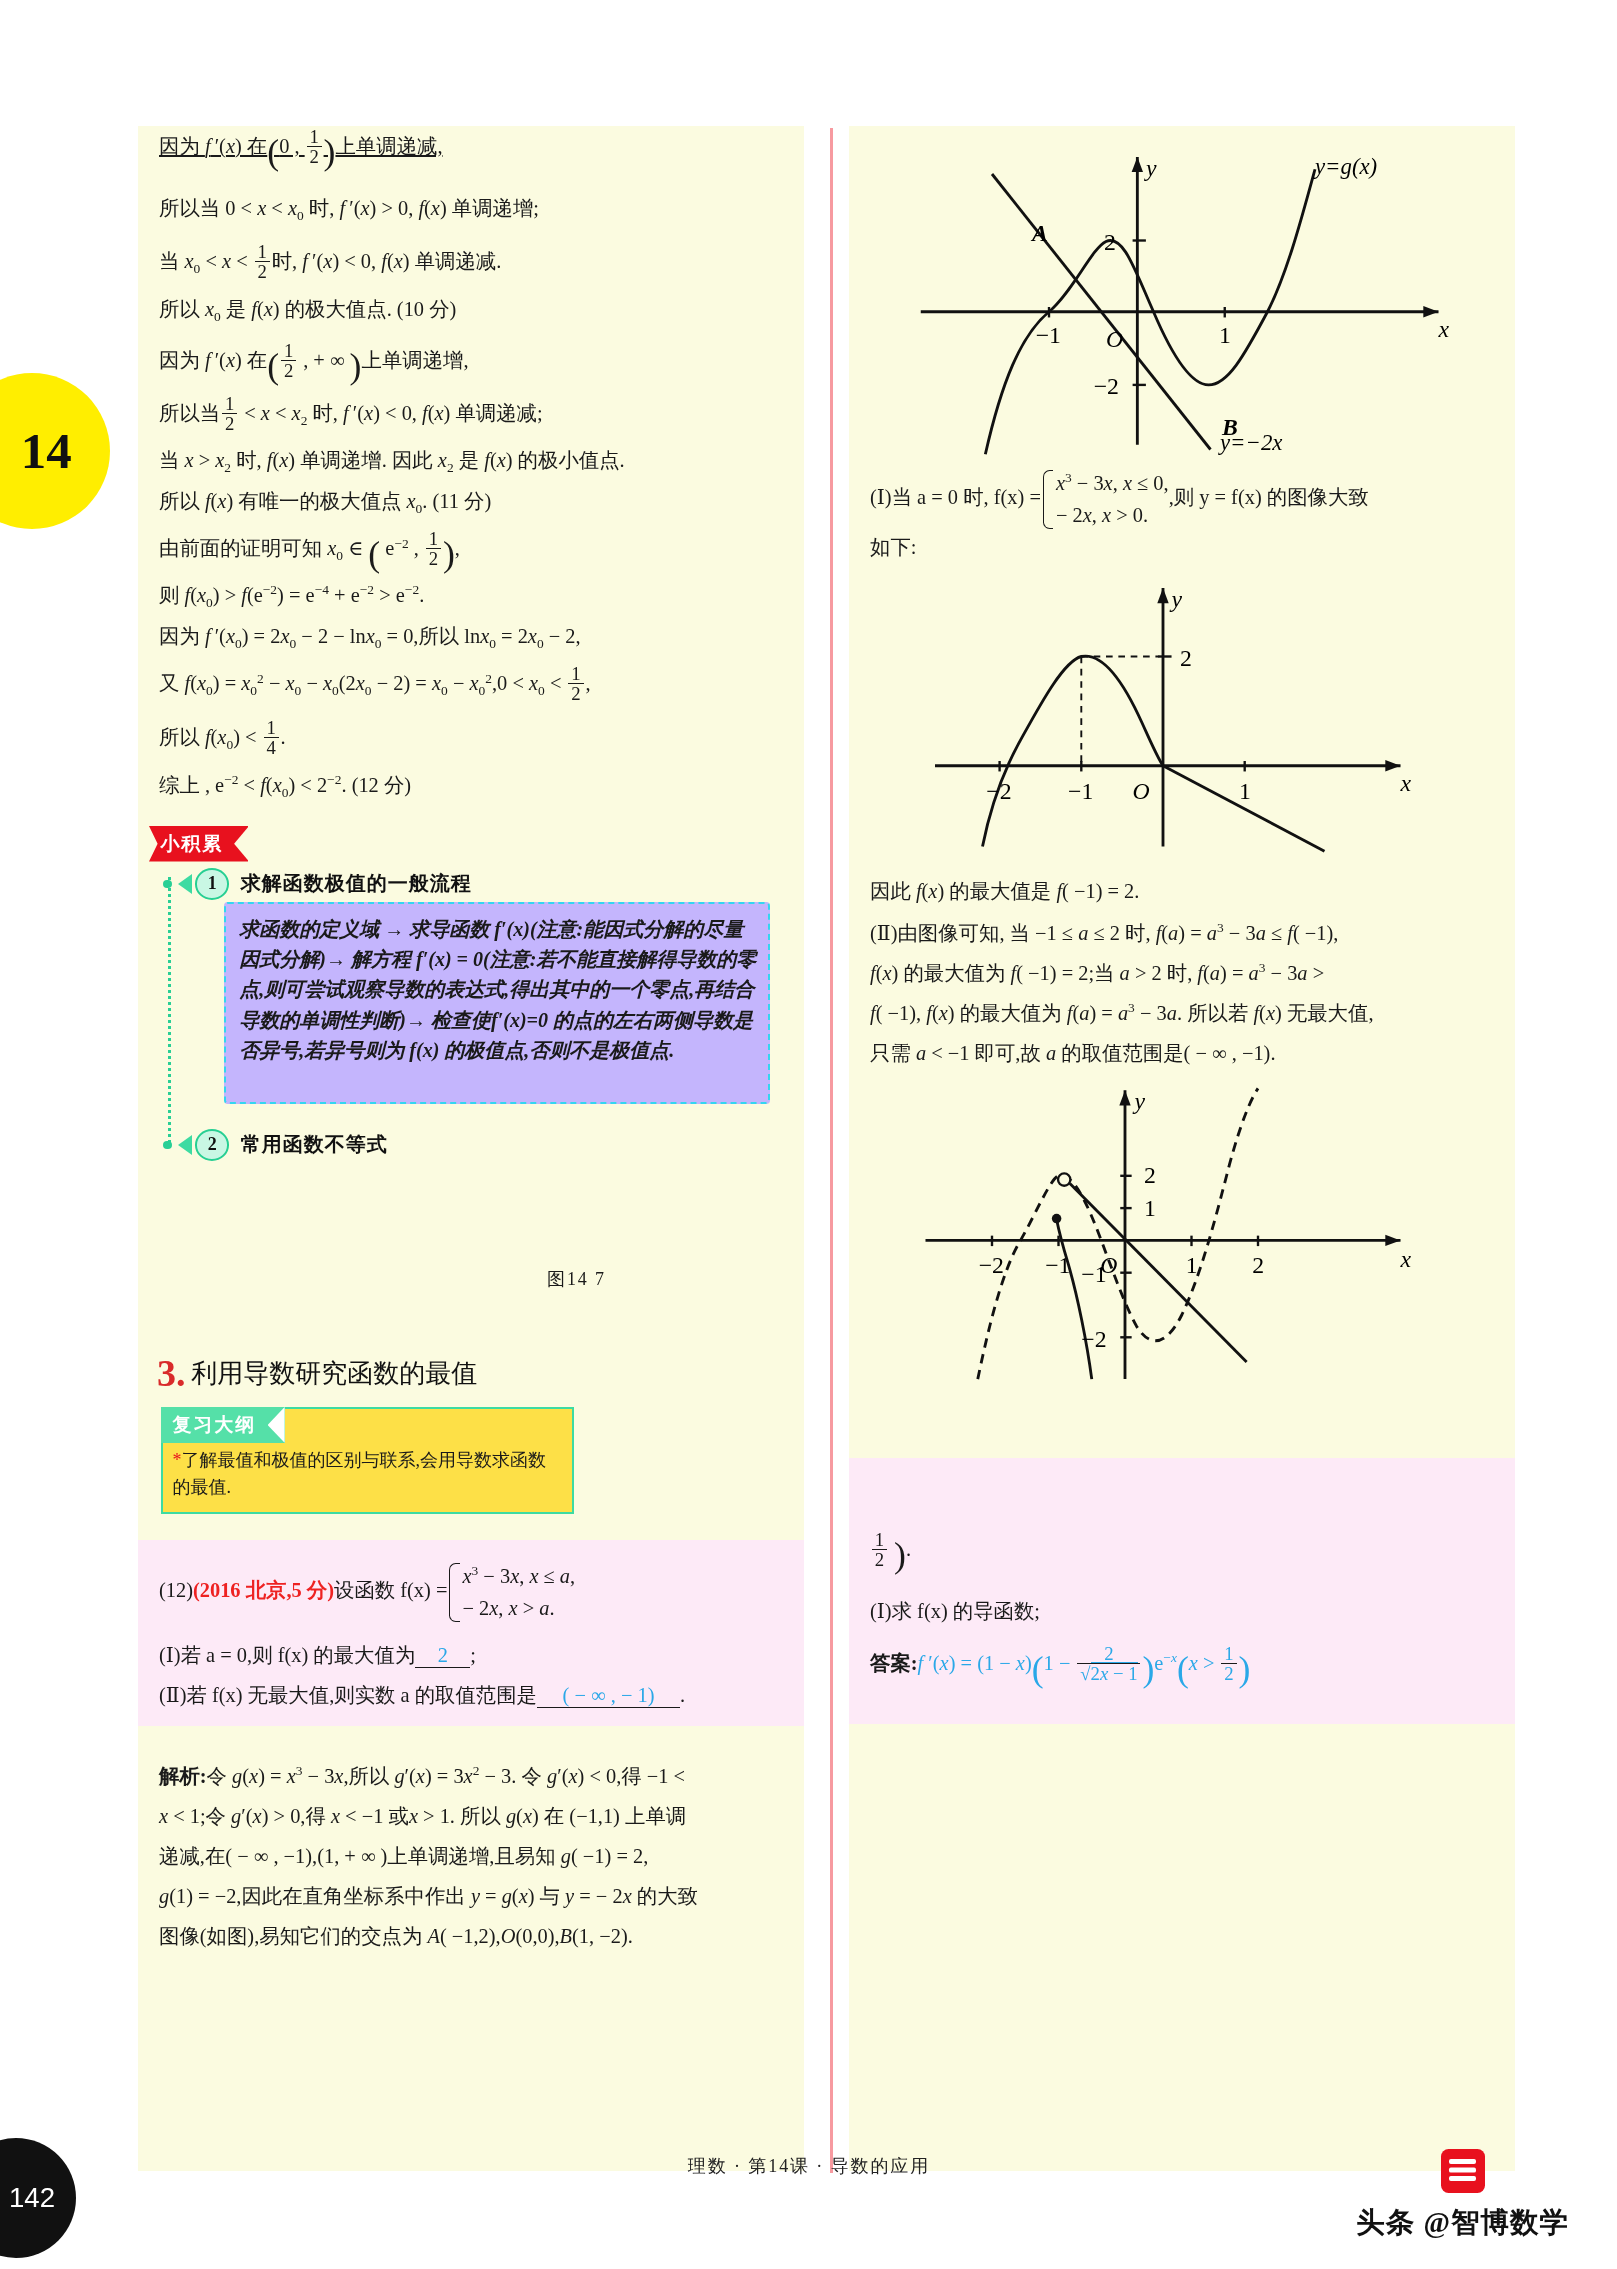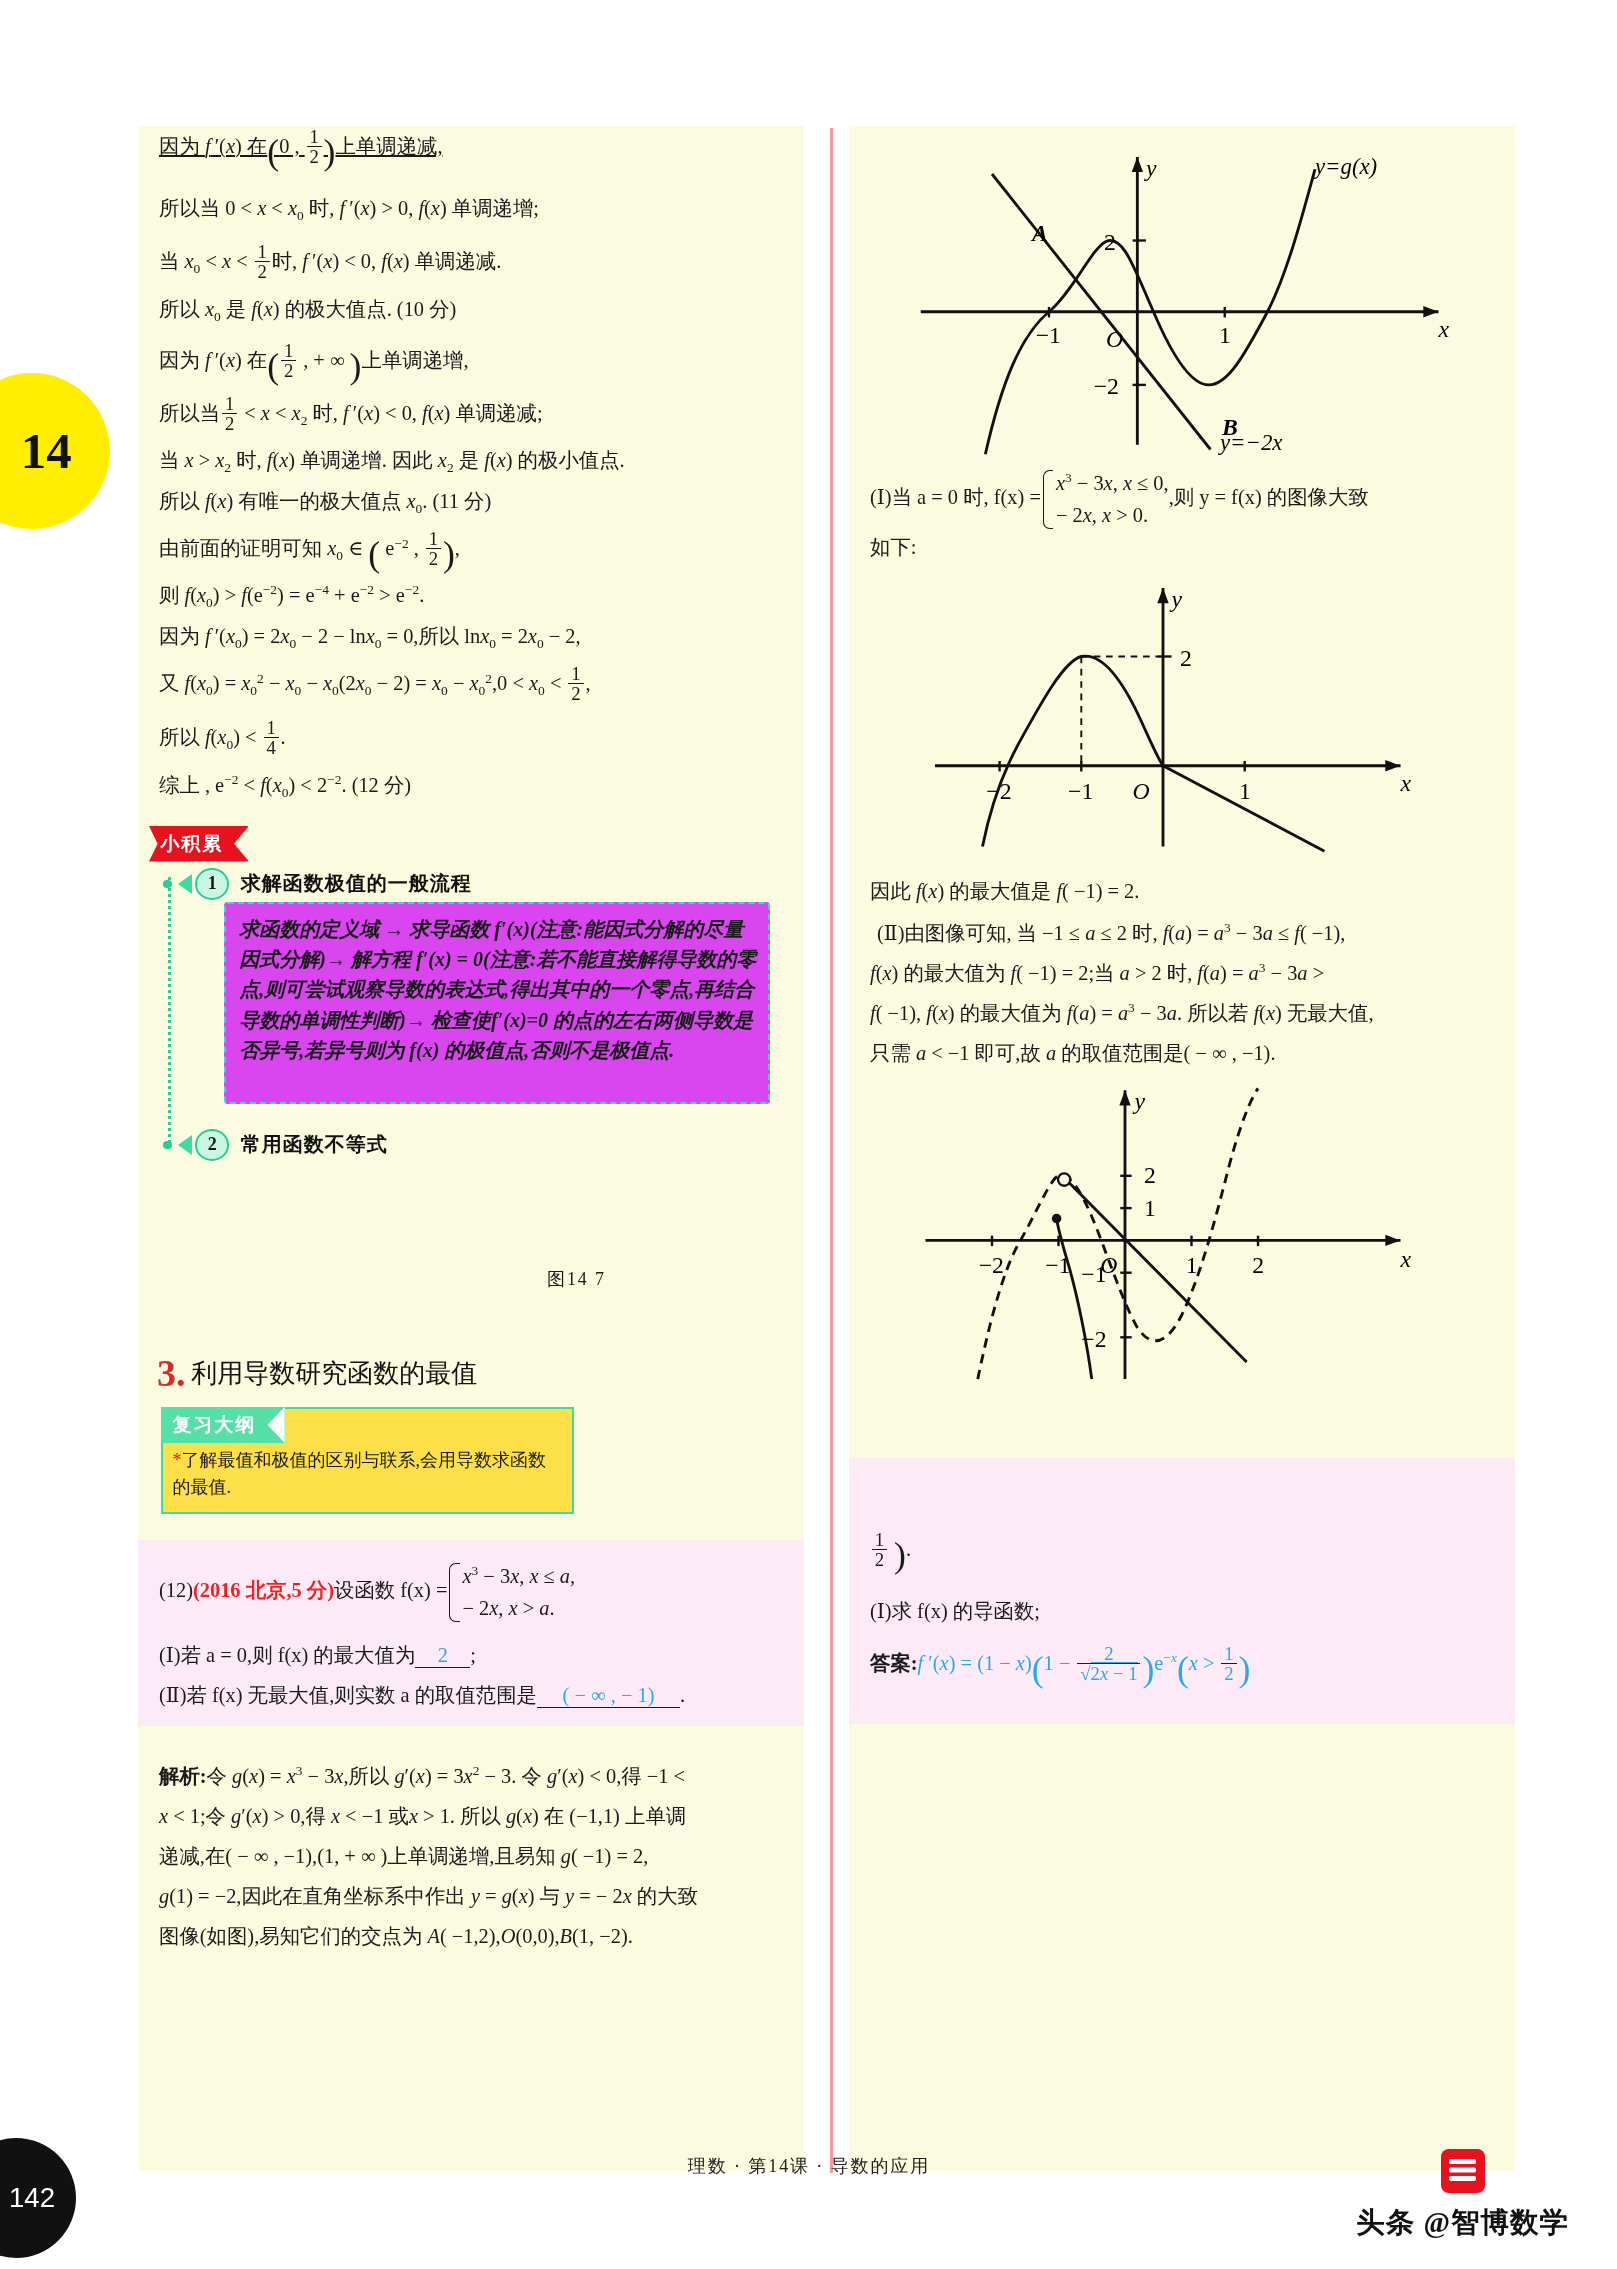--- a/index.html
+++ b/index.html
@@ -56,21 +56,21 @@
   .numcap{position:absolute;display:flex;align-items:center;gap:6.7px;}
   .numcap .dot{width:8.6px;height:8.6px;background:#28cf95;border-radius:50%;}
   .numcap .tri{width:0;height:0;border-top:10.5px solid transparent;border-bottom:10.5px solid transparent;
       border-right:14.3px solid #3ddba2;}
   .numcap .circ{width:30px;height:27.6px;border-radius:50%;background:#c9f7e4;border:2.3px solid #27cf93;
       display:flex;align-items:center;justify-content:center;font-size:18px;font-weight:bold;color:#111;margin-left:-3.8px;}
   .numcap .cap{font-size:20px;font-weight:bold;color:#111;margin-left:4.8px;letter-spacing:1px;}
 
   .dashline{position:absolute;width:0;border-left:3.8px dotted #28cf95;}
 
-  .boxdash{position:absolute;border:2.1px dashed #33d6f0;border-radius:3.8px;background:#d946ef;}
+  .boxdash{position:absolute;border:2.1px dashed #33d6f0;border-radius:3.8px;background:#c4b5fd;}
   .boxsolid{position:absolute;border:2.3px solid #3ddba2;background:#fde047;}
 
   .kaiti{font-family:"Liberation Serif","DejaVu Serif",serif;font-weight:bold;font-style:italic;font-size:20px;}
 
   
   .pink{position:absolute;background:#fdeaf7;}
   .red{color:#ee2222;}
   .blue{color:#2aa8e8;}
   .ansline{border-bottom:1.3px solid #1a1a1a;display:inline-block;min-width:55px;text-align:center;}
 
@@ -284,21 +284,21 @@
         <text x="308" y="100" font-size="25" font-family="Liberation Serif, serif">2</text>
         <text x="299" y="38" font-size="25" font-style="italic" font-family="Liberation Serif, serif">y</text>
         <text x="540" y="232" font-size="25" font-style="italic" font-family="Liberation Serif, serif">x</text>
       </svg>
     </div>
 
     <div class="tx" style="left:21px;top:751px;">
       因此 <i>f</i>(<i>x</i>) 的最大值是 <i>f</i>( −1) = 2.
     </div>
 
-    <div class="tx" style="left:28px;top:793px;">
+    <div class="tx" style="left:21px;top:793px;">
       (Ⅱ)由图像可知, 当 −1 ≤ <i>a</i> ≤ 2 时, <i>f</i>(<i>a</i>) = <i>a</i><span class="sup">3</span> − 3<i>a</i> ≤ <i>f</i>( −1),
     </div>
     <div class="tx" style="left:21px;top:833px;">
       <i>f</i>(<i>x</i>) 的最大值为 <i>f</i>( −1) = 2;当 <i>a</i> &gt; 2 时, <i>f</i>(<i>a</i>) = <i>a</i><span class="sup">3</span> − 3<i>a</i> &gt;
     </div>
     <div class="tx" style="left:21px;top:873px;">
       <i>f</i>( −1), <i>f</i>(<i>x</i>) 的最大值为 <i>f</i>(<i>a</i>) = <i>a</i><span class="sup">3</span> − 3<i>a</i>. 所以若 <i>f</i>(<i>x</i>) 无最大值,
     </div>
     <div class="tx" style="left:21px;top:913px;">
       只需 <i>a</i> &lt; −1 即可,故 <i>a</i> 的取值范围是( − ∞ , −1).

